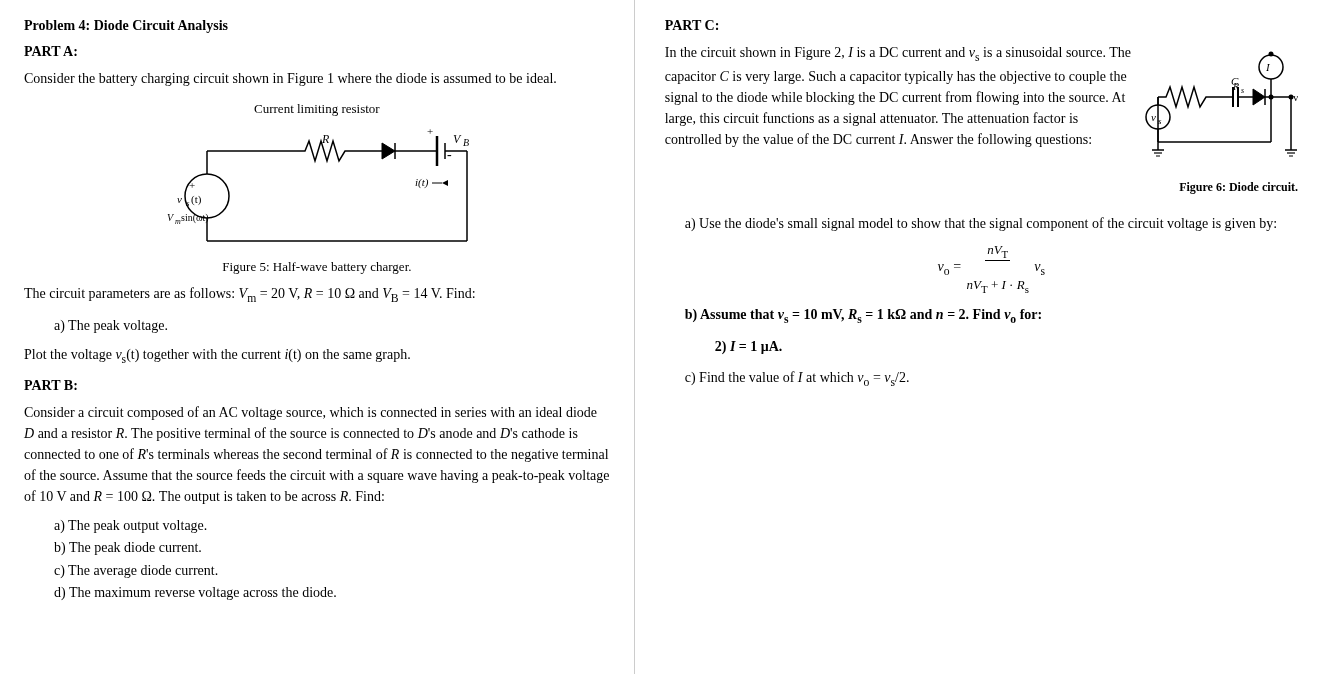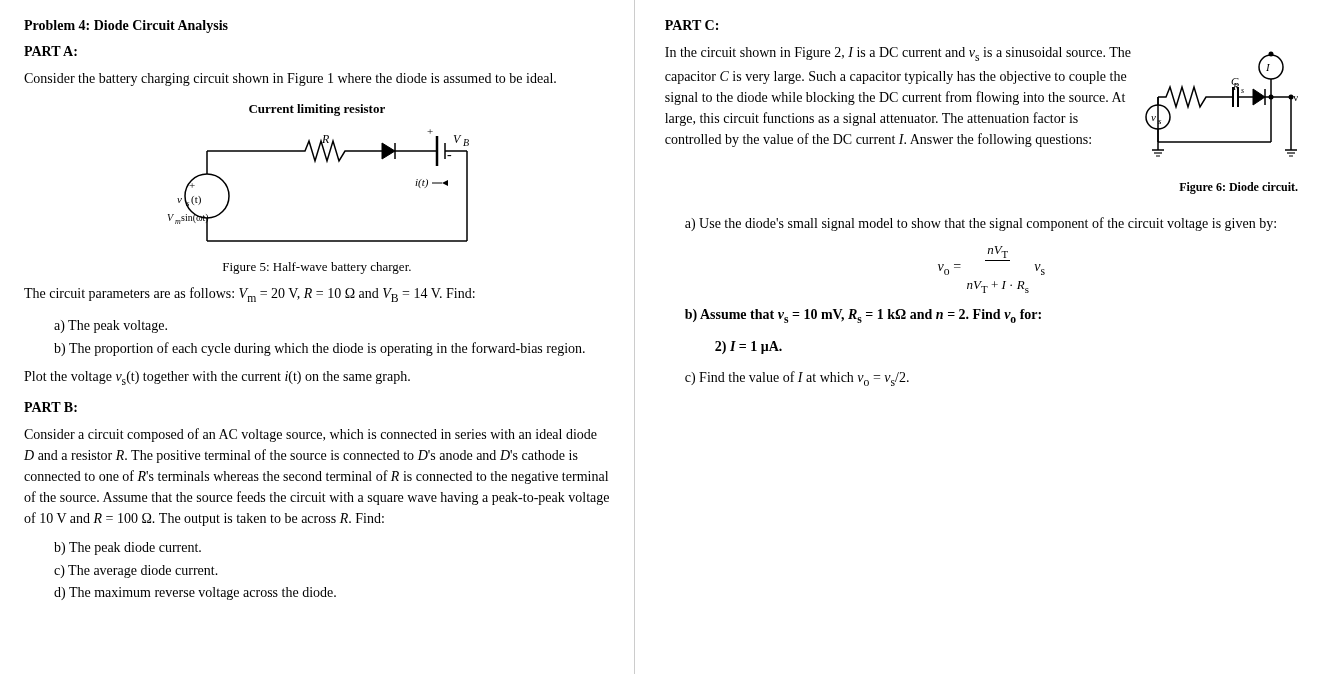--- a/index.html
+++ b/index.html
@@ -93,21 +93,21 @@
 <div class="page-container">
 
   <div class="left-column">
     <h2>Problem 4: Diode Circuit Analysis</h2>
 
     <div class="section-title">PART A:</div>
 
     <p>Consider the battery charging circuit shown in Figure 1 where the diode is assumed to be ideal.</p>
 
     <div class="figure-container">
-      <div style="font-size:13px; margin-bottom:4px;font-weight:bold;">Current limiting resistor</div>
+      <div style="font-size:13px; margin-bottom:4px;">Current limiting resistor</div>
       <svg width="340" height="130">
 
         <circle cx="60" cy="75" r="22" fill="none" stroke="#000" stroke-width="1.5"></circle>
 
         <text x="42" y="68" font-size="11" fill="#000">+</text>
 
         <text x="30" y="82" font-size="11" fill="#000" font-style="italic">v</text>
         <text x="39" y="85" font-size="9" fill="#000" font-style="italic">s</text>
         <text x="44" y="82" font-size="11" fill="#000">(t)</text>
 
@@ -161,32 +161,32 @@
         </defs>
       </svg>
       <div class="figure-caption">Figure 5: Half-wave battery charger.</div>
     </div>
 
     <p>
       The circuit parameters are as follows: <em>V</em><sub>m</sub> = 20 V, <em>R</em> = 10 Ω and <em>V</em><sub>B</sub> = 14 V. Find:
     </p>
 
     <div class="list-item">a)  The peak voltage.</div>
-    <div class="list-item">b)  The proportion of each cycle during which the diode is operating in the forward-bias region.</div>
 
     <p style="margin-top:6px;">
       Plot the voltage <em>v</em><sub>s</sub>(t) together with the current <em>i</em>(t) on the same graph.
     </p>
 
     <div class="section-title" style="margin-top:10px;">PART B:</div>
 
     <p>
       Consider a circuit composed of an AC voltage source, which is connected in series with an ideal diode <em>D</em> and a resistor <em>R</em>. The positive terminal of the source is connected to <em>D</em>'s anode and <em>D</em>'s cathode is connected to one of <em>R</em>'s terminals whereas the second terminal of <em>R</em> is connected to the negative terminal of the source. Assume that the source feeds the circuit with a square wave having a peak-to-peak voltage of 10 V and <em>R</em> = 100 Ω. The output is taken to be across <em>R</em>. Find:
     </p>
 
+    <div class="list-item">a)  The peak output voltage.</div>
     <div class="list-item">b)  The peak diode current.</div>
     <div class="list-item">c)  The average diode current.</div>
     <div class="list-item">d)  The maximum reverse voltage across the diode.</div>
   </div>
 
   <div class="right-column">
     <div class="section-title">PART C:</div>
 
     <div class="clearfix">
 

